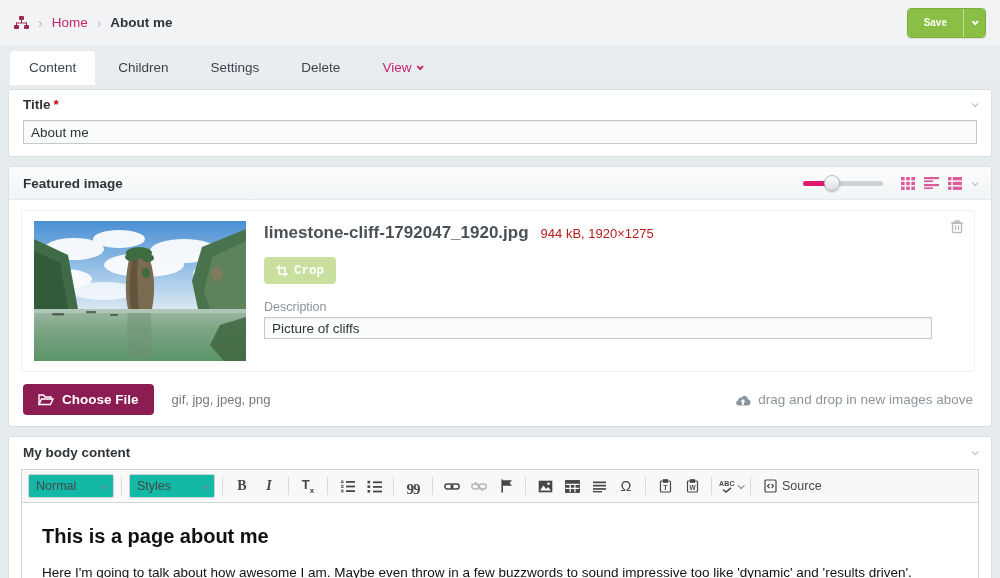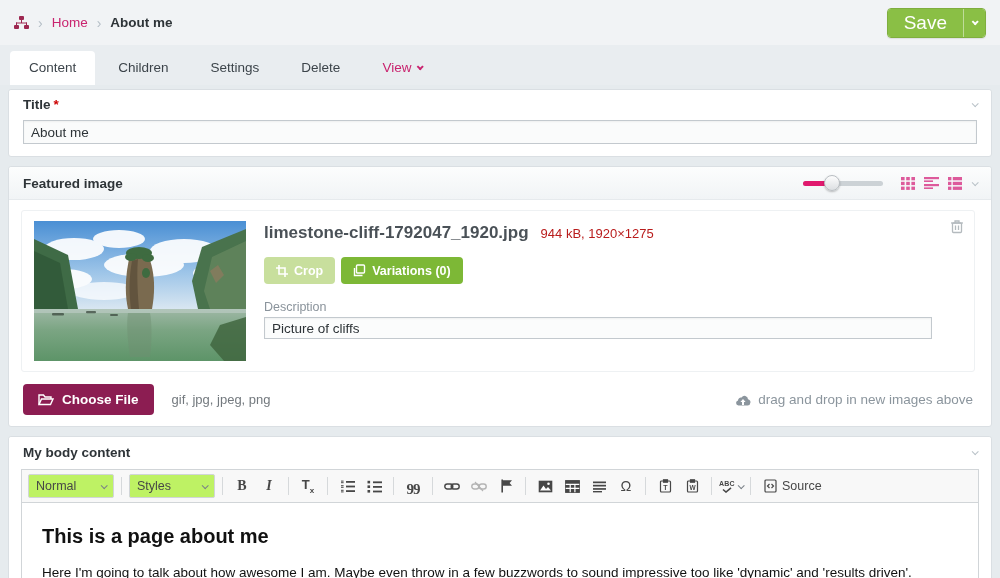--- a/index.html
+++ b/index.html
@@ -14,22 +14,22 @@
     height:45px; background:#f1f3f5; display:flex; align-items:center;
     justify-content:space-between; padding:0 14px 0 14px;
   }
   .breadcrumb{ display:flex; align-items:center; gap:9px; font-size:13.5px; }
   .crumb-icon svg{ display:block; }
   .crumb-sep{ color:#b4bec6; font-size:14px; }
   .crumb-link{ color:var(--pink,#c9246f); text-decoration:none; cursor:pointer; }
   .crumb-current{ font-weight:bold; color:#2e3438; }
   .save-split{ display:flex; height:30px; border-radius:4px; overflow:hidden;
     border:1px solid #7fae3e; box-shadow:0 1px 1px rgba(0,0,0,.08); }
-  .save-main{ background:var(--green,#8abf45); color:#fff; font-weight:normal;
-    font-size:19px; border:none; padding:0 16px; cursor:pointer;
+  .save-main{ background:var(--green,#8abf45); color:#fff; font-weight:bold;
+    font-size:10px; border:none; padding:0 16px; cursor:pointer;
     font-family:inherit; }
   .save-caret{ background:var(--green,#8abf45); border:none;
     border-left:1px solid rgba(255,255,255,.45); width:22px; cursor:pointer;
     display:flex; align-items:center; justify-content:center; }
   .chev{ display:inline-block; width:6px; height:6px;
     border-right:2px solid #98a3ab; border-bottom:2px solid #98a3ab;
     transform:rotate(45deg) translateY(-1px); }
   .chev-white{ border-color:#fff; width:5px; height:5px; }
   .chev-pink{ border-color:var(--pink,#c9246f); width:5px; height:5px; margin-left:6px; }
   .chev-sm{ width:5px; height:5px; border-width:1.5px; border-color:#b9c2c8; }
@@ -75,21 +75,21 @@
     padding:10px 12px; display:flex; gap:18px; }
   .thumb{ width:212px; height:140px; flex:none; }
   .thumb svg{ display:block; }
   .media-info{ flex:1; min-width:0; padding-right:30px; }
   .file-row{ display:flex; align-items:baseline; gap:12px; margin-top:2px; }
   .filename{ font-weight:bold; font-size:17px; color:#4a5157; }
   .filemeta{ font-size:13px; color:#b91c1c; }
   .btn-row{ display:flex; gap:6px; margin-top:14px; }
   .pill-btn{ display:flex; align-items:center; gap:6px; height:27px; padding:0 12px;
     border:none; border-radius:4px; color:#fff; font-weight:bold; font-size:12.5px;
-    font-family:Liberation Sans, sans-serif; cursor:pointer; }
+    font-family:Liberation Mono, monospace; cursor:pointer; }
   .pill-crop{ background:var(--pale-green,#c8df9d); }
   .pill-var{ background:var(--green-dark,#7db836); }
   .desc-label{ margin-top:16px; font-size:12.5px; color:#8a939b; }
   .desc-input{ margin-top:3px; height:22px; background:#fbfcfc; }
   .trash{ position:absolute; top:8px; right:10px; cursor:pointer; }
   .upload-row{ display:flex; align-items:center; margin-top:12px; padding:0 2px; }
   .choose-btn{ display:flex; align-items:center; gap:8px; height:31px; padding:0 15px;
     background:var(--maroon,#8c1d52); color:#fff; font-weight:bold; font-size:13.5px;
     border:none; border-radius:4px; font-family:inherit; cursor:pointer; }
   .formats{ margin-left:18px; color:#73797e; font-size:13px; }
@@ -108,21 +108,21 @@
   .tbtn svg{ display:block; }
   .tbtn.disabled{ opacity:.38; }
   .g-bold{ font-weight:bold; font-size:14px; font-family:"Liberation Serif",serif; }
   .g-italic{ font-style:italic; font-weight:bold; font-size:14px; font-family:"Liberation Serif",serif; }
   .g-rf{ font-weight:bold; font-size:13px; font-family:Liberation Sans, sans-serif; }
   .g-rf sub{ font-size:8px; }
   .g-quote{ font-family:"Liberation Serif",serif; font-weight:bold; font-size:15px;
     letter-spacing:-1px; line-height:10px; padding-top:6px; }
   .g-omega{ font-size:14.5px; }
   .tdrop{ display:flex; align-items:center; justify-content:space-between;
-    width:86px; height:24px; background:#bef264; border:1px solid #d1d5d8; border-radius:2px;
+    width:86px; height:24px; background:#14b8a6; border:1px solid #d1d5d8; border-radius:2px;
     padding:0 7px; font-size:12.5px; color:#474747; cursor:pointer; flex:none; }
   .spell{ display:flex; align-items:center; gap:3px; }
   .spell-stack{ display:flex; flex-direction:column; align-items:center; line-height:1; }
   .spell-abc{ font-size:7px; font-weight:bold; letter-spacing:.2px; }
   .source-btn{ display:flex; align-items:center; gap:5px; padding:0 6px; font-size:12.5px; }
   .edit-area{ background:#fff; padding:22px 20px 20px 20px; height:86px; }
   .edit-h{ font-size:20px; font-weight:bold; color:#111; }
   .edit-p{ margin-top:17px; font-size:13.5px; color:#111; }
 </style>
 </head>
@@ -281,27 +281,20 @@
             <span class="filemeta">944 kB, 1920×1275</span>
           </div>
           <div class="btn-row">
             <button class="pill-btn pill-crop">
               <svg width="12" height="12" viewBox="0 0 12 12" fill="none" stroke="#fff" stroke-width="1.6">
                 <path d="M3 0 v9 h9"></path>
                   <path d="M0 3 h9 v9"></path>
                 </svg>
               <span>Crop</span>
             </button>
-            <button class="pill-btn pill-var">
-              <svg width="13" height="13" viewBox="0 0 13 13" fill="none" stroke="#fff" stroke-width="1.4">
-                <rect x="3.5" y="1" width="8" height="8" rx="1"></rect>
-                  <path d="M1.5 4 v7.5 h8"></path>
-                </svg>
-              <span>Variations (0)</span>
-            </button>
           </div>
           <div class="desc-label">Description</div>
           <input class="text-input desc-input" type="text" value="Picture of cliffs" style="">
         </div>
         <span class="trash">
           <svg width="14" height="15" viewBox="0 0 14 15" fill="none" stroke="#b4babe" stroke-width="1.3">
             <rect x="2.5" y="4" width="9" height="9.5" rx="1"></rect>
             <path d="M1 4 h12"></path>
               <path d="M5 4 V2 h4 v2"></path>
               <path d="M5.5 6.5 v4.5 M8.5 6.5 v4.5"></path>

